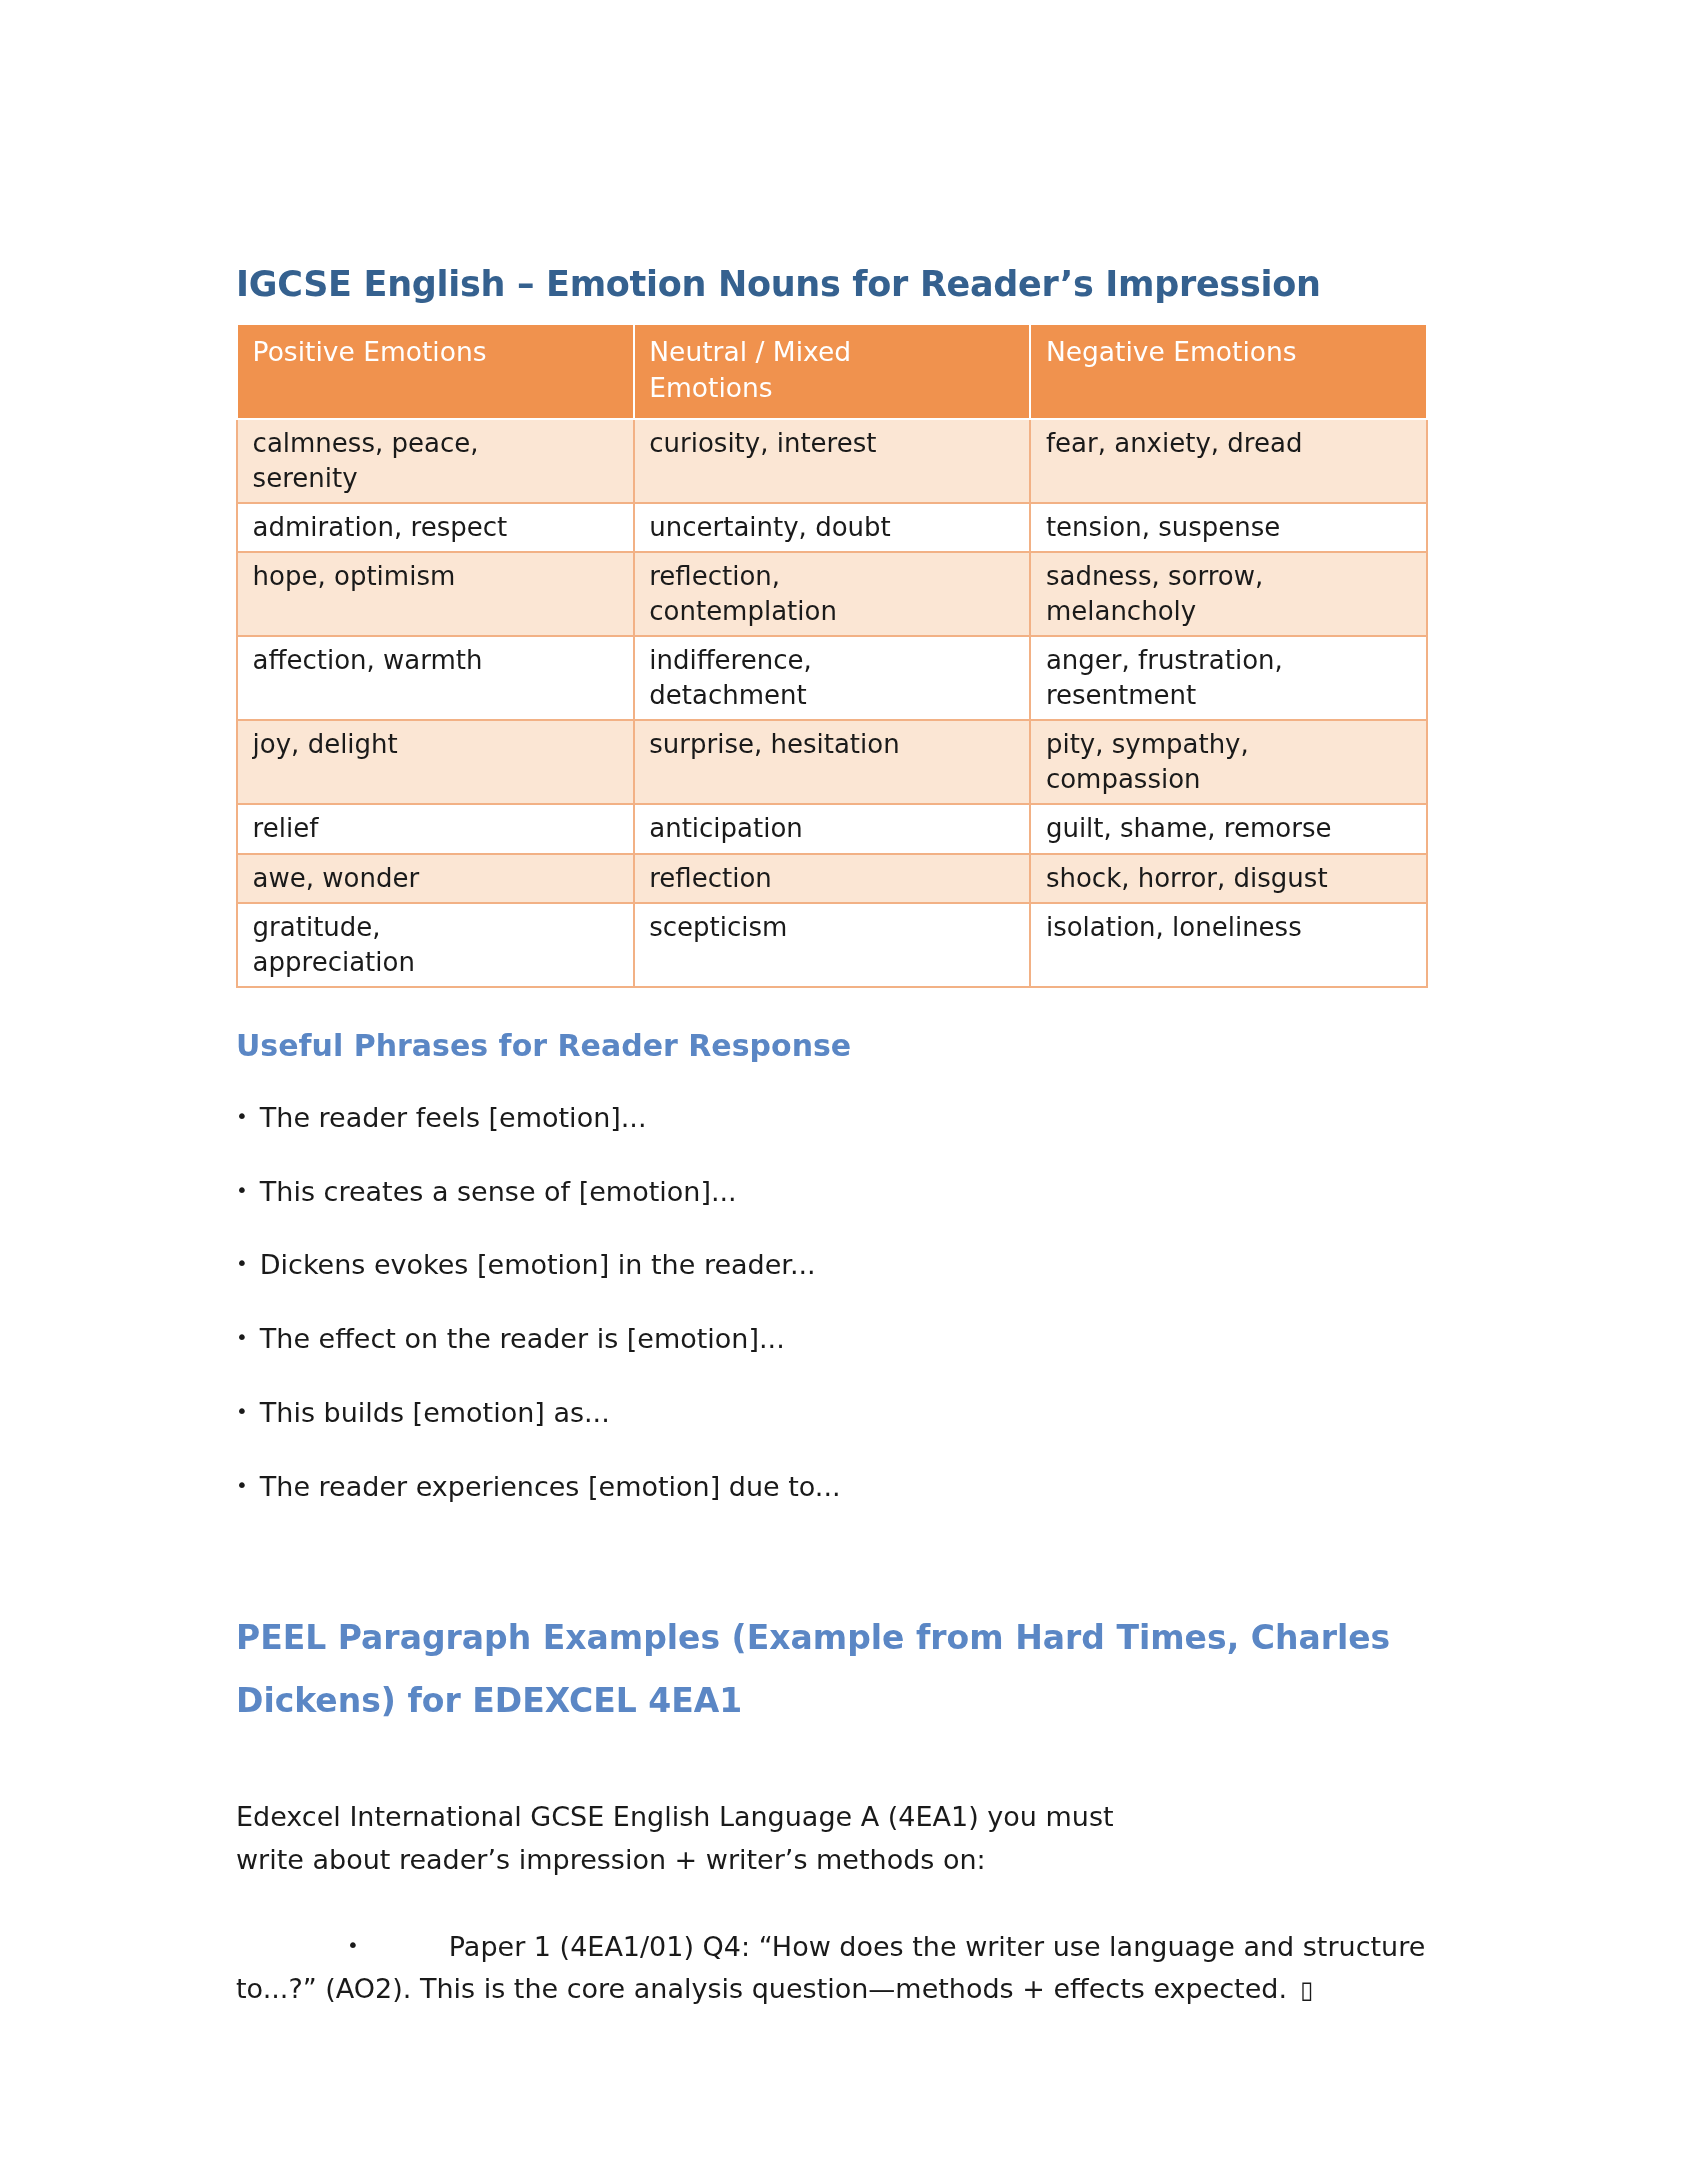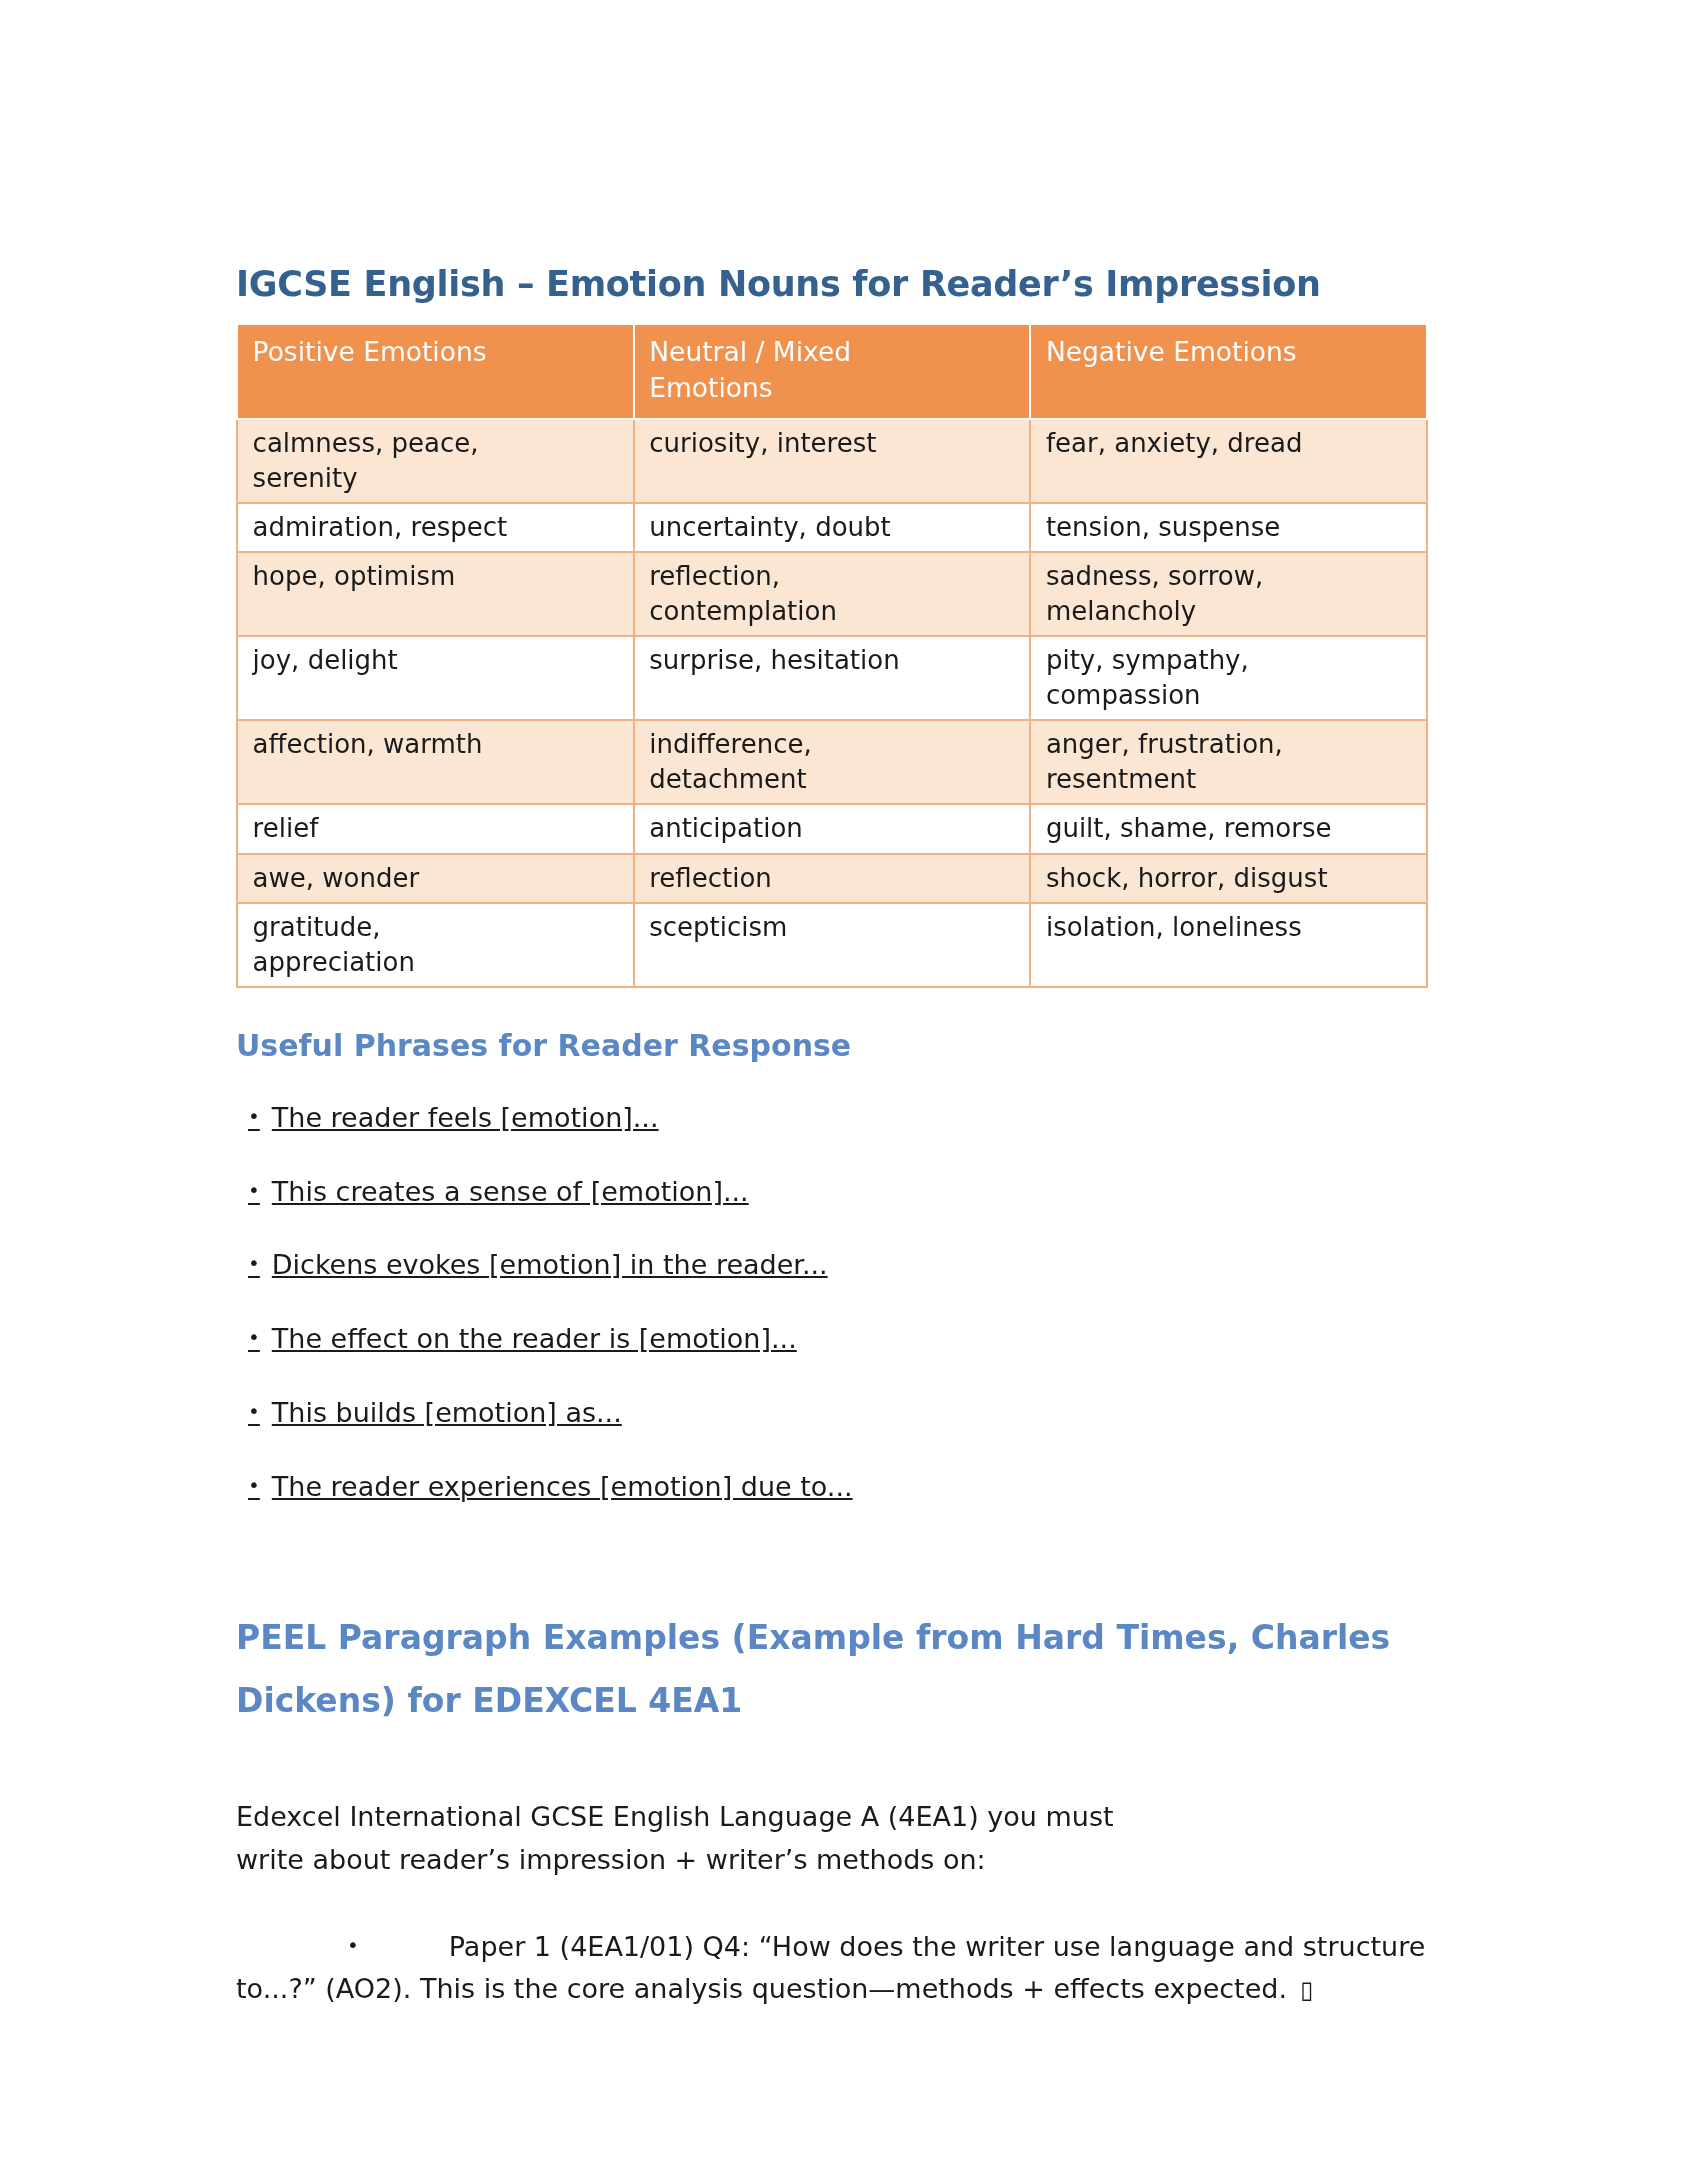--- a/index.html
+++ b/index.html
@@ -38,22 +38,22 @@
   table.emotions td{
     padding:6px 14.6px;border:2px solid var(--border);
     vertical-align:top;white-space:pre-line;background:var(--row-bg);
   }
   table.emotions tbody tr:nth-child(odd) td{background:var(--row-alt-bg);}
   .section-heading{
     font-size:30px;font-weight:bold;color:var(--subheading);
     margin:38px 0 32px 0;line-height:1.3;
   }
   ul.phrase-list{
-    list-style:none;margin:12px;padding:0;
-    font-size:27px;line-height:1.55;text-decoration:underline;
+    list-style:none;margin:0;padding:0;
+    font-size:27px;line-height:1.55;
   }
   ul.phrase-list li{margin:0 0 32px 0;}
   .bullet-glyph{
     font-size:20px;vertical-align:4px;margin-right:12px;
   }
   .peel-heading{
     font-size:33px;font-weight:bold;color:var(--subheading);
     line-height:1.9;margin:99px 0 0 0;white-space:pre-line;
   }
   .intro-para{
@@ -95,31 +95,31 @@
         <td>tension, suspense</td>
       </tr>
       <tr>
         <td>hope, optimism</td>
         <td>reflection,
 contemplation</td>
         <td>sadness, sorrow,
 melancholy</td>
       </tr>
       <tr>
-        <td>joy, delight</td>
-        <td>surprise, hesitation</td>
-        <td>pity, sympathy,
-compassion</td>
-      </tr>
-      <tr>
         <td>affection, warmth</td>
         <td>indifference,
 detachment</td>
         <td>anger, frustration,
 resentment</td>
+      </tr>
+      <tr>
+        <td>joy, delight</td>
+        <td>surprise, hesitation</td>
+        <td>pity, sympathy,
+compassion</td>
       </tr>
       <tr>
         <td>relief</td>
         <td>anticipation</td>
         <td>guilt, shame, remorse</td>
       </tr>
       <tr>
         <td>awe, wonder</td>
         <td>reflection</td>
         <td>shock, horror, disgust</td>

